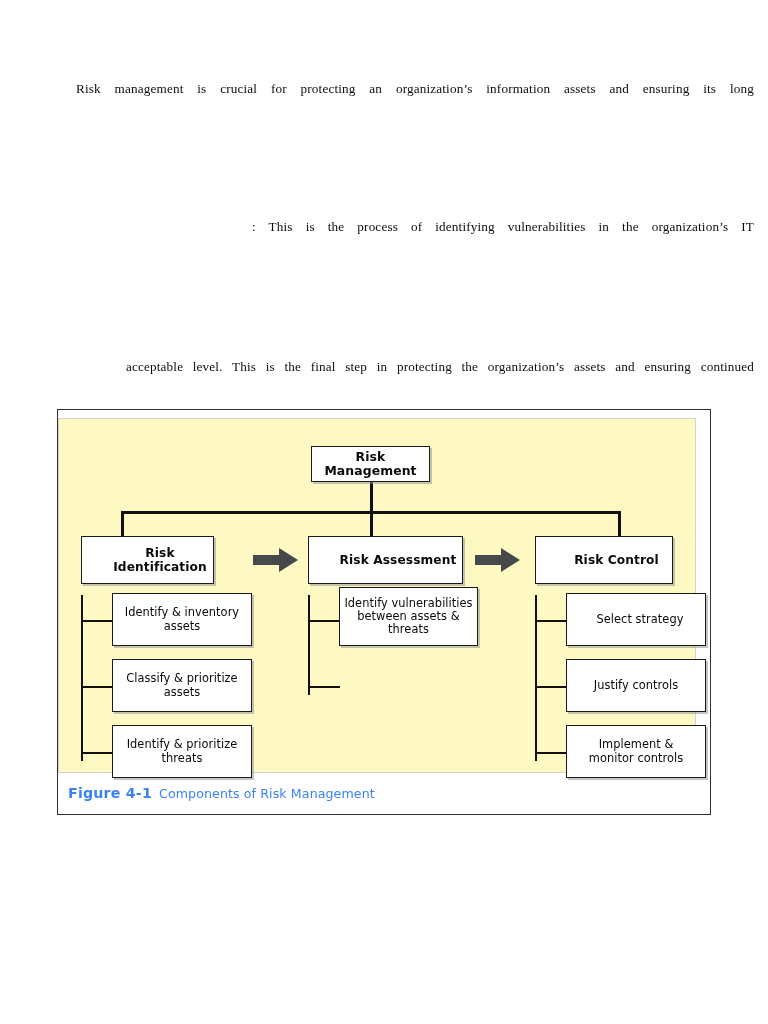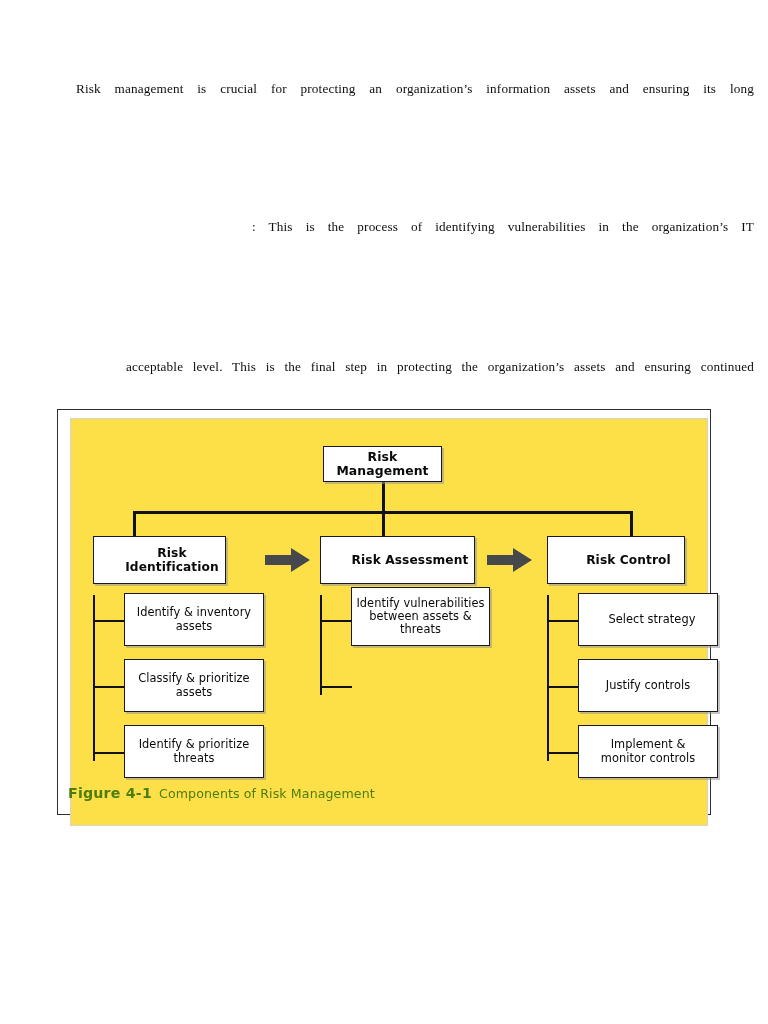--- a/index.html
+++ b/index.html
@@ -46,26 +46,26 @@
     left: 57px;
     top: 409px;
     width: 654px;
     height: 406px;
     border: 1.6px solid #2f2f2f;
     background: #ffffff;
     box-sizing: border-box;
   }
   #figure-inner {
     position: absolute;
-    left: 12px;
+    left: 0;
     top: 8px;
     width: 638px;
-    height: 408px;
+    height: 355px;
     border: 1.2px solid #d3d3d3;
-    background: #fde047;
+    background: #fef9c3;
     box-sizing: border-box;
   }
 
   
   #diagram {
     position: absolute;
     left: 0;
     top: 0;
     width: 638px;
     height: 355px;
@@ -124,21 +124,21 @@
   .block-arrow svg { display: block; }
 
   
   #figure-caption {
     position: absolute;
     left: 10px;
     top: 375px;
     width: 620px;
     font-family: "DejaVu Sans", "Liberation Sans", sans-serif;
     font-size: 13px;
-    color: #4d7c0f;
+    color: #3b82f6;
     white-space: nowrap;
   }
   #figure-caption .cap-label {
     font-weight: bold;
     font-size: 14.2px;
     letter-spacing: 0.2px;
   }
   #figure-caption .cap-title {
     font-weight: normal;
     font-size: 12.6px;

